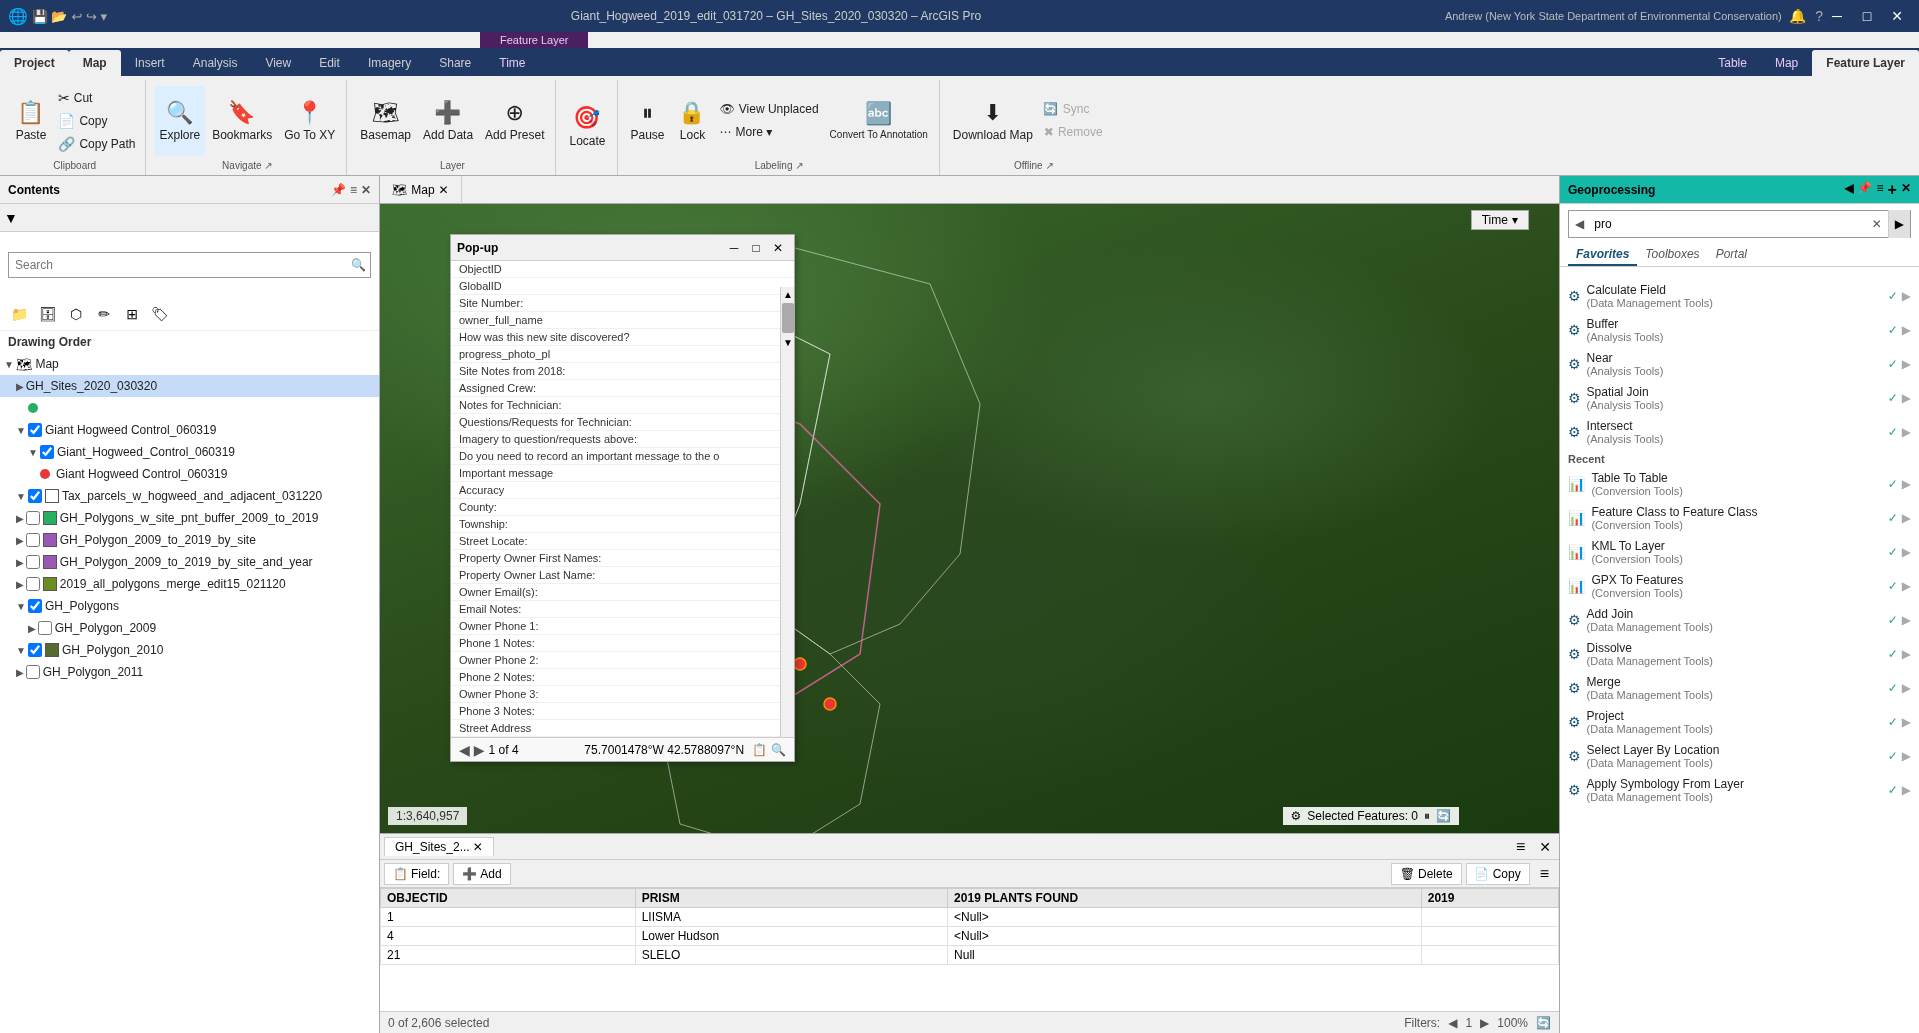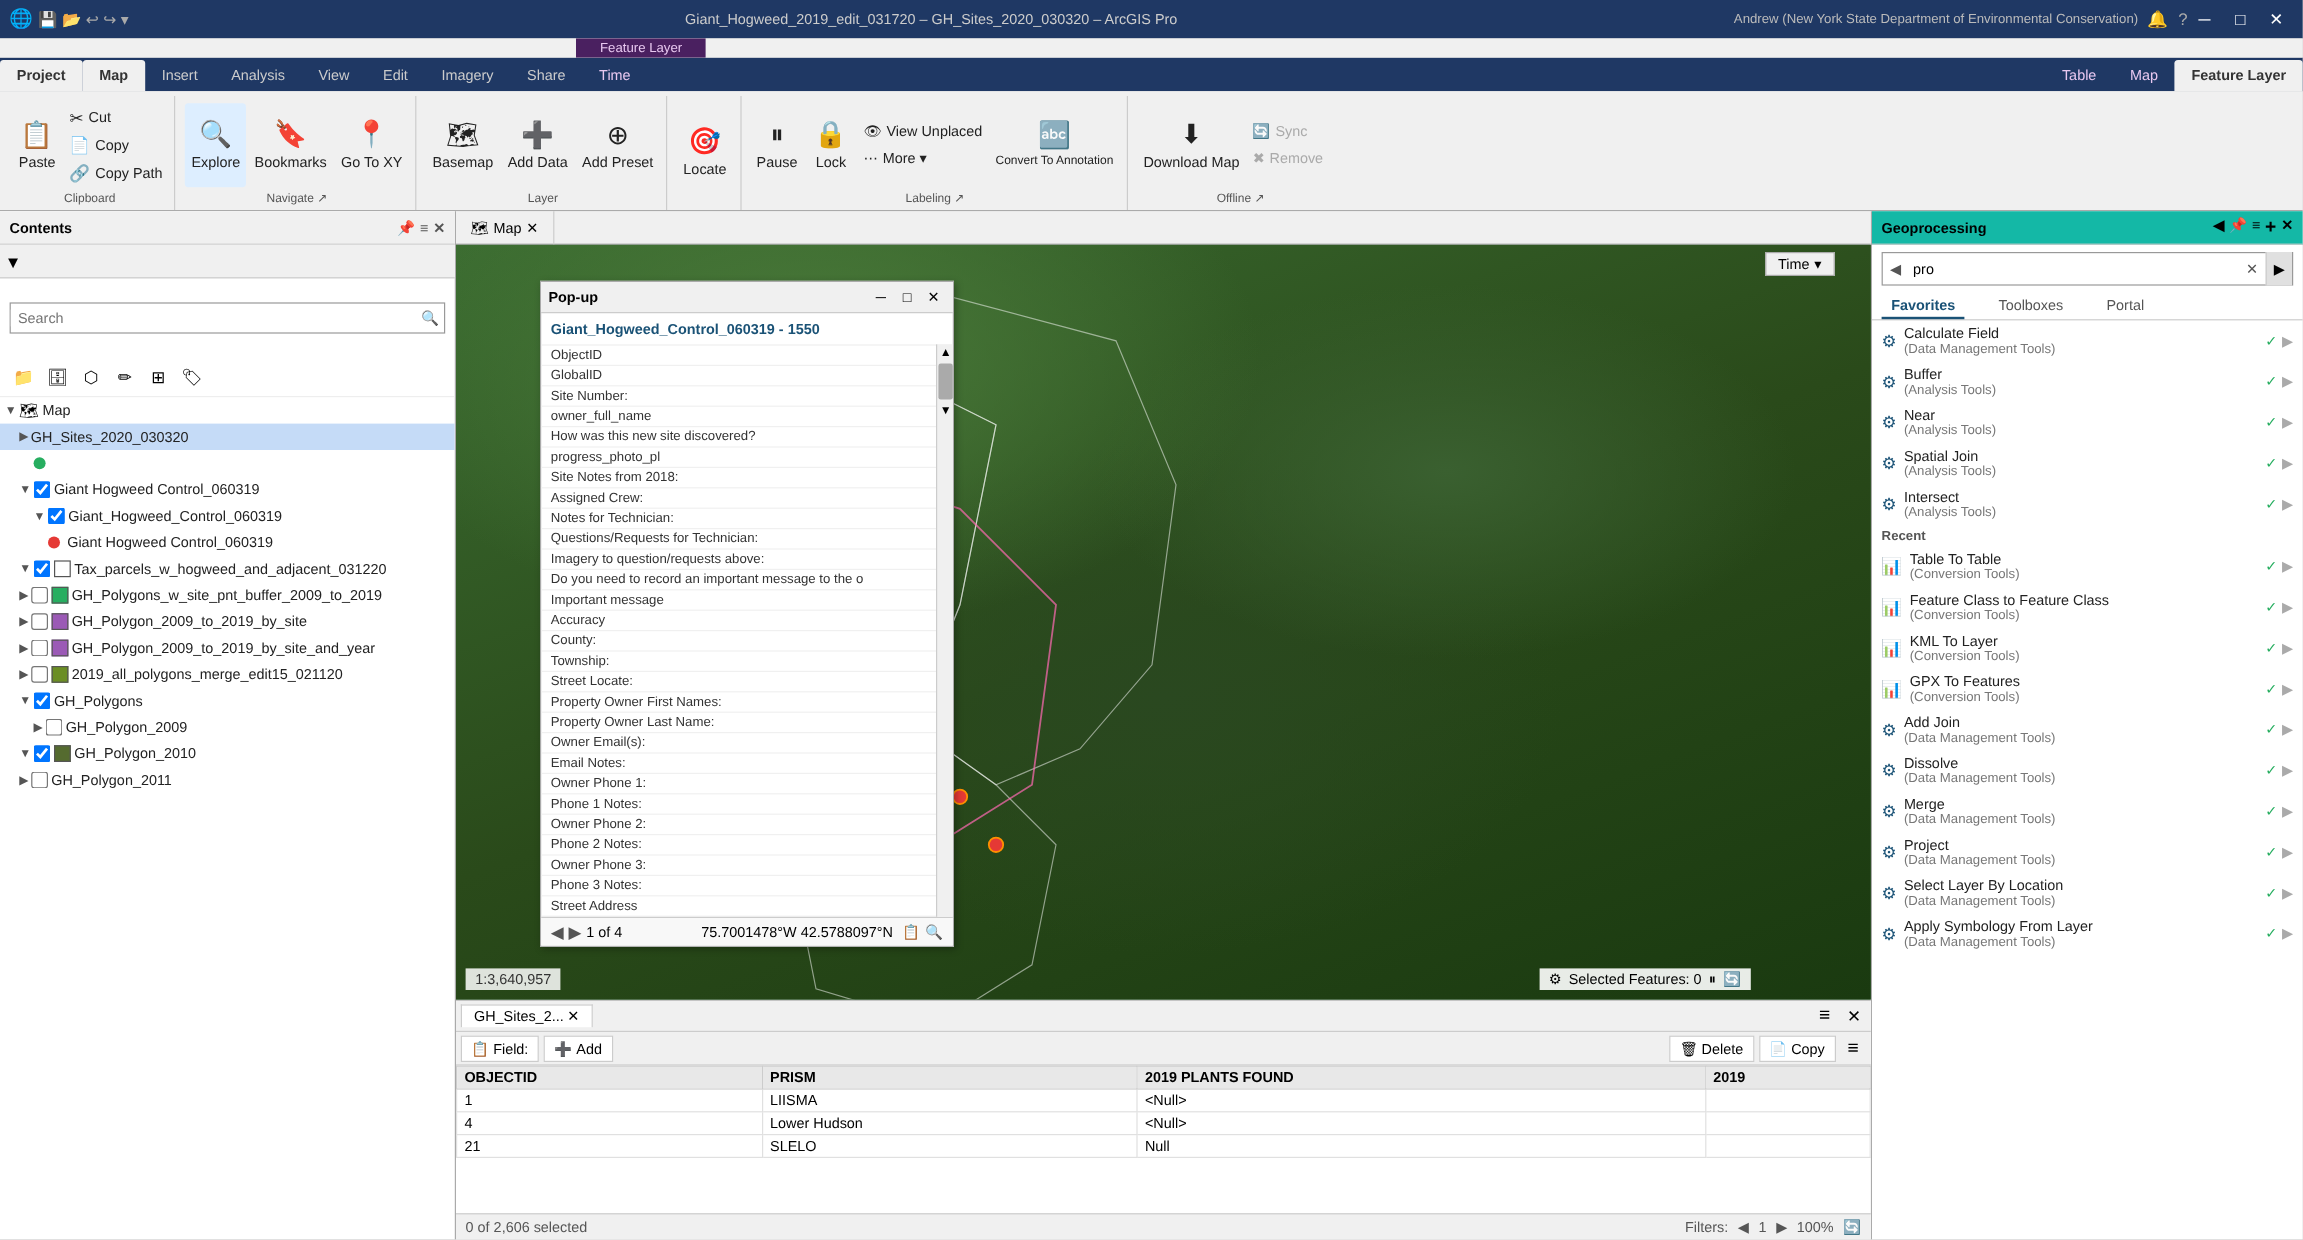--- a/index.html
+++ b/index.html
@@ -429,23 +429,24 @@
     #geo-search input {
       border: none;
       outline: none;
       flex: 1;
       padding: 0 6px;
       font-size: 12px;
     }
     .geo-tabs {
       display: flex;
       padding: 0 8px;
-      gap: 20px;
+      gap: 0;
       border-bottom: 1px solid #ccc;
-      margin-bottom: 0;
+      margin-bottom: 12px;
+      font-style: italic;
     }
     .geo-tab {
       padding: 3px 8px;
       cursor: pointer;
       font-size: 12px;
       color: #555;
       border-bottom: 2px solid transparent;
     }
     .geo-tab.active { color: #1a5276; border-bottom-color: #1a5276; font-weight: 600; }
     .geo-section-label {
@@ -650,20 +651,21 @@
       <span style="padding:0 4px; cursor:pointer; color:#555;">🔍</span>
     </div>
     <div id="drawing-tools">
       <div class="tool-btn">📁</div>
       <div class="tool-btn">🗄</div>
       <div class="tool-btn">⬡</div>
       <div class="tool-btn">✏</div>
       <div class="tool-btn">⊞</div>
       <div class="tool-btn">🏷</div>
     </div>
+    <div id="drawing-order-label">Drawing Order</div>
     <div id="layers-list">
 
       <div class="layer-item layer-indent-0">
         <span class="expand-arrow">▼</span>
         <span class="layer-icon">🗺</span>
         <span class="layer-name">Map</span>
       </div>
 
       <div class="layer-item layer-indent-1 selected">
         <span class="expand-arrow">▶</span>
@@ -816,21 +818,20 @@
 
       <div id="popup-window">
         <div id="popup-titlebar">
           <span id="popup-title-text">Pop-up</span>
           <div id="popup-controls">
             <div class="popup-ctrl">─</div>
             <div class="popup-ctrl">□</div>
             <div class="popup-ctrl">✕</div>
           </div>
         </div>
-        <div id="popup-feature-title">Giant_Hogweed_Control_060319 - 1550</div>
         <div id="popup-body">
           <div class="popup-field">
             <span class="popup-field-label">ObjectID</span>
           </div>
           <div class="popup-field">
             <span class="popup-field-label">GlobalID</span>
           </div>
           <div class="popup-field">
             <span class="popup-field-label">Site Number:</span>
           </div>

